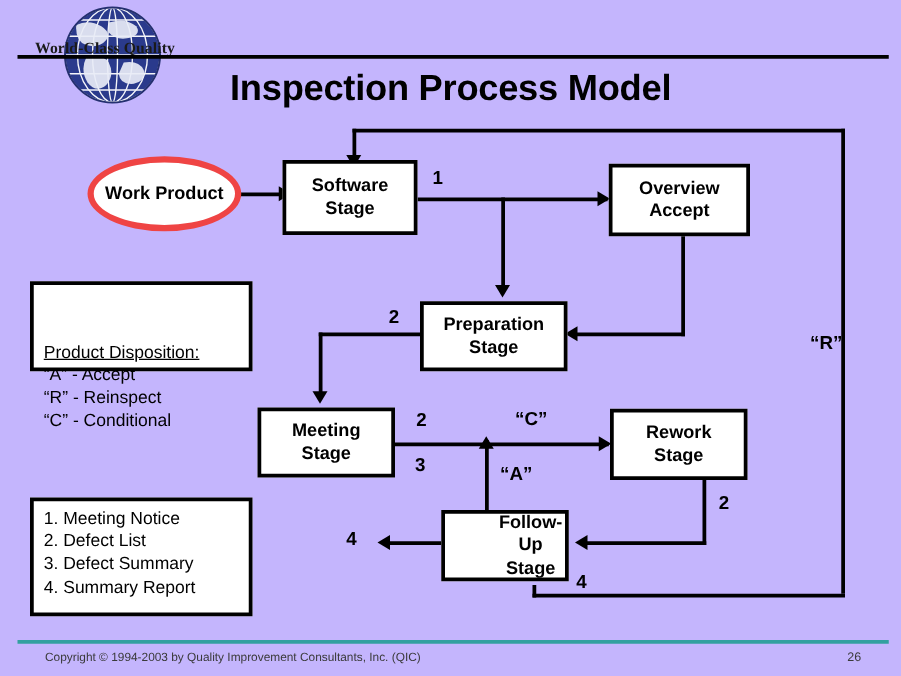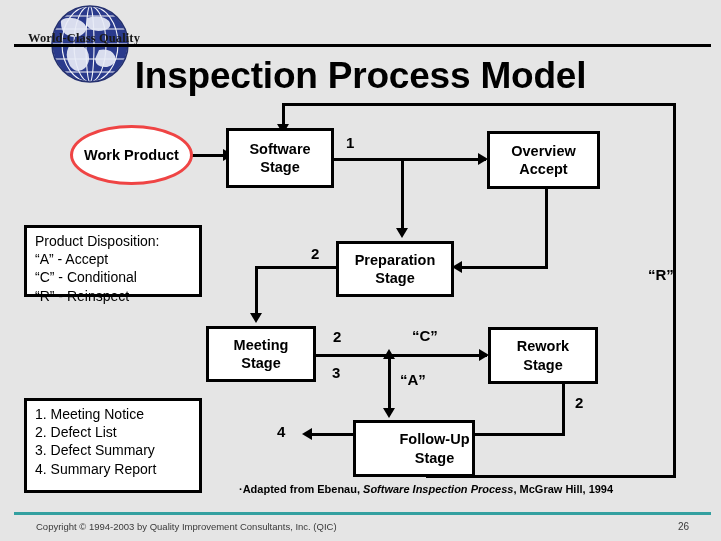--- a/index.html
+++ b/index.html
@@ -12,21 +12,21 @@
     background: #ffffff;
     font-family: "Liberation Sans", sans-serif;
     overflow: hidden;
     position: relative;
   }
   #slide {
     position: absolute;
     left: 0; top: 0;
     width: 721px;
     height: 541px;
-    background: #e5e5e5;
+    background: #c4b5fd;
   }
 
   
   .logo {
     position: absolute;
     left: 47px;
     top: 2px;
     width: 86px;
     height: 84px;
   }
@@ -53,21 +53,21 @@
   }
 
   .slide-title {
     position: absolute;
     left: 0;
     top: 55px;
     width: 721px;
     text-align: center;
     font-family: "Liberation Sans", sans-serif;
     font-weight: bold;
-    font-size: 37px;
+    font-size: 29px;
     color: #000000;
     letter-spacing: -0.2px;
   }
 
   
   .node {
     position: absolute;
     border: 3px solid #000000;
     background: #ffffff;
     box-sizing: border-box;
@@ -78,21 +78,21 @@
     font-weight: bold;
     font-size: 14.5px;
     line-height: 1.25;
     color: #000000;
     z-index: 5;
   }
   .node .lbl { display: block; white-space: pre-line; }
 
   .ellipse {
     position: absolute;
-    border: 3px solid #ef4444;
+    border: 5px solid #ef4444;
     border-radius: 50%;
     background: #ffffff;
     box-sizing: border-box;
     display: flex;
     align-items: center;
     justify-content: center;
     text-align: center;
     font-weight: bold;
     font-size: 14.5px;
     line-height: 1.25;
@@ -105,21 +105,23 @@
     border: 3px solid #000000;
     background: #ffffff;
     box-sizing: border-box;
     padding: 4px 6px 4px 8px;
     font-size: 14px;
     line-height: 1.30;
     color: #000000;
     z-index: 5;
   }
   .textbox .hdr {
+    text-decoration: underline;
     display: block;
+    margin-top: 40px;
   }
   .textbox .row { display: block; white-space: pre; }
 
   
   .hline {
     position: absolute;
     height: 3px;
     background: #000000;
     z-index: 2;
   }
@@ -303,49 +305,48 @@
   <div class="node" style="left:206px; top:326px; width:110px; height:56px;">
     <span class="lbl">Meeting
 Stage</span>
   </div>
 
   <div class="node" style="left:488px; top:327px; width:110px; height:57px;">
     <span class="lbl">Rework
 Stage</span>
   </div>
 
-  <div class="node" style="left:353px; top:420px; width:122px; height:57px;padding-left:41px;">
+  <div class="node" style="left:353px; top:408px; width:102px; height:57px;padding-left:41px;">
     <span class="lbl">Follow-Up
 Stage</span>
   </div>
 
   <div class="edge-label" style="left:346px; top:134px;">1</div>
   <div class="edge-label" style="left:311px; top:245px;">2</div>
   <div class="edge-label" style="left:333px; top:328px;">2</div>
   <div class="edge-label" style="left:332px; top:364px;">3</div>
   <div class="edge-label qt" style="left:412px; top:327px;">“C”</div>
   <div class="edge-label qt" style="left:400px; top:371px;">“A”</div>
   <div class="edge-label qt" style="left:648px; top:266px;">“R”</div>
   <div class="edge-label" style="left:575px; top:394px;">2</div>
   <div class="edge-label" style="left:277px; top:423px;">4</div>
   <div class="edge-label" style="left:461px; top:457px;">4</div>
 
   <div class="textbox" style="left:24px; top:225px; width:178px; height:72px;">
     <span class="hdr">Product Disposition:</span>
     <span class="row">“A” - Accept</span>
+    <span class="row">“R” - Reinspect</span>
     <span class="row">“C” - Conditional</span>
-    <span class="row">“R” - Reinspect</span>
   </div>
 
   <div class="textbox" style="left:24px; top:398px; width:178px; height:95px;">
     <span class="row">1. Meeting Notice</span>
     <span class="row">2. Defect List</span>
     <span class="row">3. Defect Summary</span>
     <span class="row">4. Summary Report</span>
   </div>
 
-  <div class="citation"><span>·Adapted from Ebenau, </span><span class="it">Software Inspection Process</span><span>, McGraw Hill, 1994</span></div>
 
   <div class="footer-rule" style="background: rgb(51, 160, 160);"></div>
   <div class="footer-copy">Copyright © 1994-2003 by Quality Improvement Consultants, Inc. (QIC)</div>
   <div class="footer-page">26</div>
 
 </div>
 
 </body></html>

